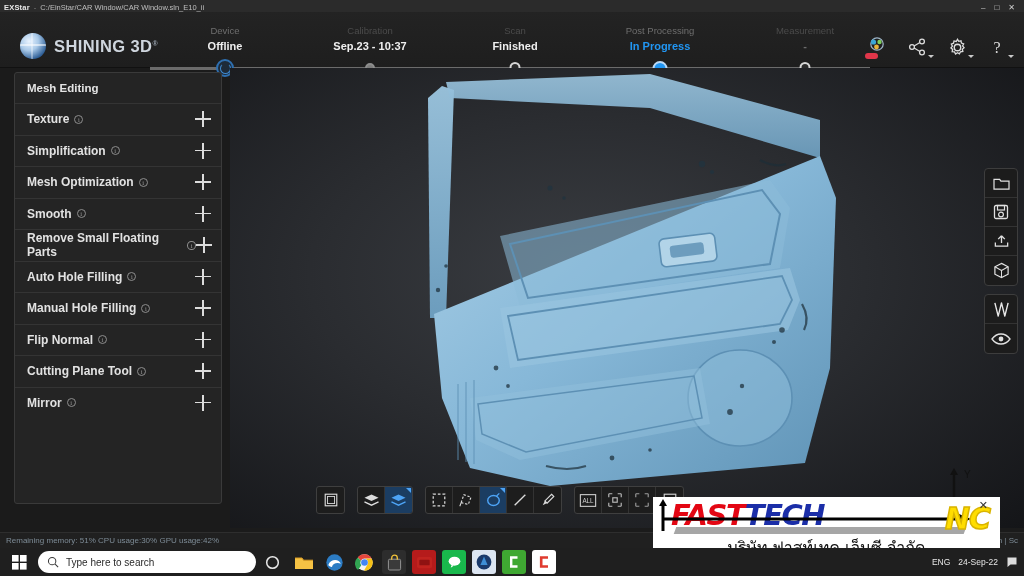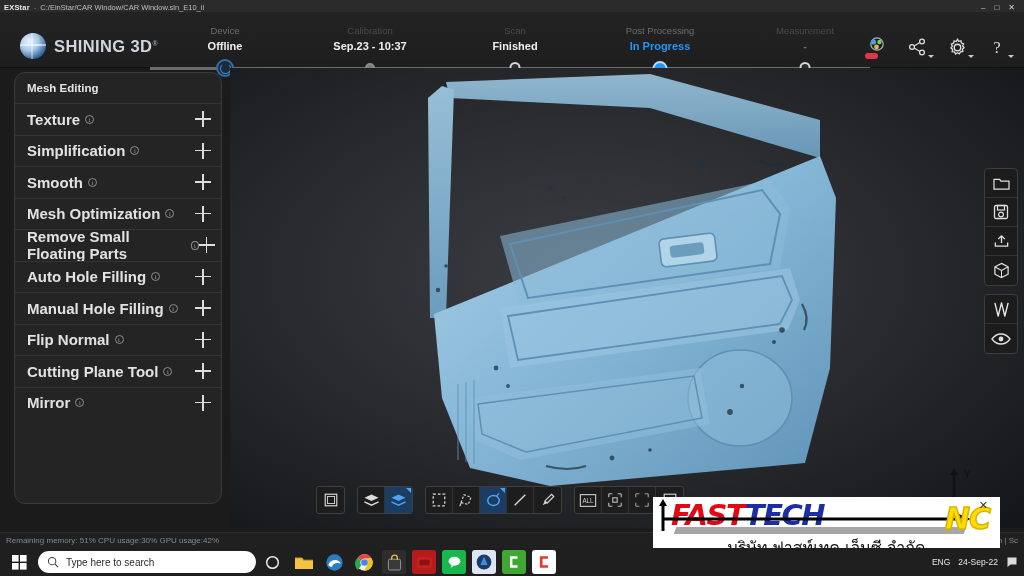--- a/index.html
+++ b/index.html
@@ -80,32 +80,32 @@
   
   .hdr-icons { position: absolute; right: 14px; top: 22px; display: flex; gap: 14px; align-items: center; }
   .hdr-ic { position: relative; width: 26px; height: 26px; display:flex; align-items:center; justify-content:center; }
   .caret { position:absolute; right:-4px; bottom:2px; width:0;height:0;
     border-left:3px solid transparent;border-right:3px solid transparent;border-top:3.5px solid #c8c8c8;}
   .badge-red { position:absolute; left:1px; bottom:1px; width:13px;height:6px;border-radius:3px;background:#e0364a; }
 
   
   .panel {
     position: absolute; left: 14px; top: 72px; width: 208px; height: 432px;
-    background: #242424; border: 1px solid #3a3a3a; border-radius: 11px;
+    background: #242424; border: 1px solid #3a3a3a; border-radius: 3px;
     overflow: hidden;
   }
   .panel-title {
     height: 30px; display:flex; align-items:center; padding-left: 12px;
     color: #e4e4e4; font-size: 11.5px; font-weight: bold;
   }
   .p-row {
     height: 31.5px; display: flex; align-items: center; padding: 0 10px 0 12px;
     border-top: 1px solid #343434; position: relative;
   }
-  .p-row .p-label { color: #e2e2e2; font-size: 15px; font-weight: bold; }
+  .p-row .p-label { color: #e2e2e2; font-size: 12px; font-weight: bold; }
   .p-row .info {
     display:inline-flex; align-items:center; justify-content:center;
     width: 9px; height: 9px; border-radius: 50%;
     border: 1px solid #8d8d8d; color:#9a9a9a; font-size:6.5px; margin-left: 5px;
     line-height: 9px; font-weight: normal; font-family: "Liberation Serif", serif;
   }
   .p-row .plus {
     margin-left: auto; width: 16px; height: 16px; position: relative;
   }
   .p-row .plus:before, .p-row .plus:after {
@@ -502,26 +502,26 @@
       <span class="p-label">Texture</span>
       <span class="info">i</span>
       <span class="plus"></span>
     </div>
     <div class="p-row">
       <span class="p-label">Simplification</span>
       <span class="info">i</span>
       <span class="plus"></span>
     </div>
     <div class="p-row">
+      <span class="p-label">Mesh Optimization</span>
+      <span class="info">i</span>
+      <span class="plus"></span>
+    </div>
+    <div class="p-row">
       <span class="p-label">Smooth</span>
-      <span class="info">i</span>
-      <span class="plus"></span>
-    </div>
-    <div class="p-row">
-      <span class="p-label">Mesh Optimization</span>
       <span class="info">i</span>
       <span class="plus"></span>
     </div>
     <div class="p-row">
       <span class="p-label">Remove Small Floating Parts</span>
       <span class="info">i</span>
       <span class="plus"></span>
     </div>
     <div class="p-row">
       <span class="p-label">Auto Hole Filling</span>

